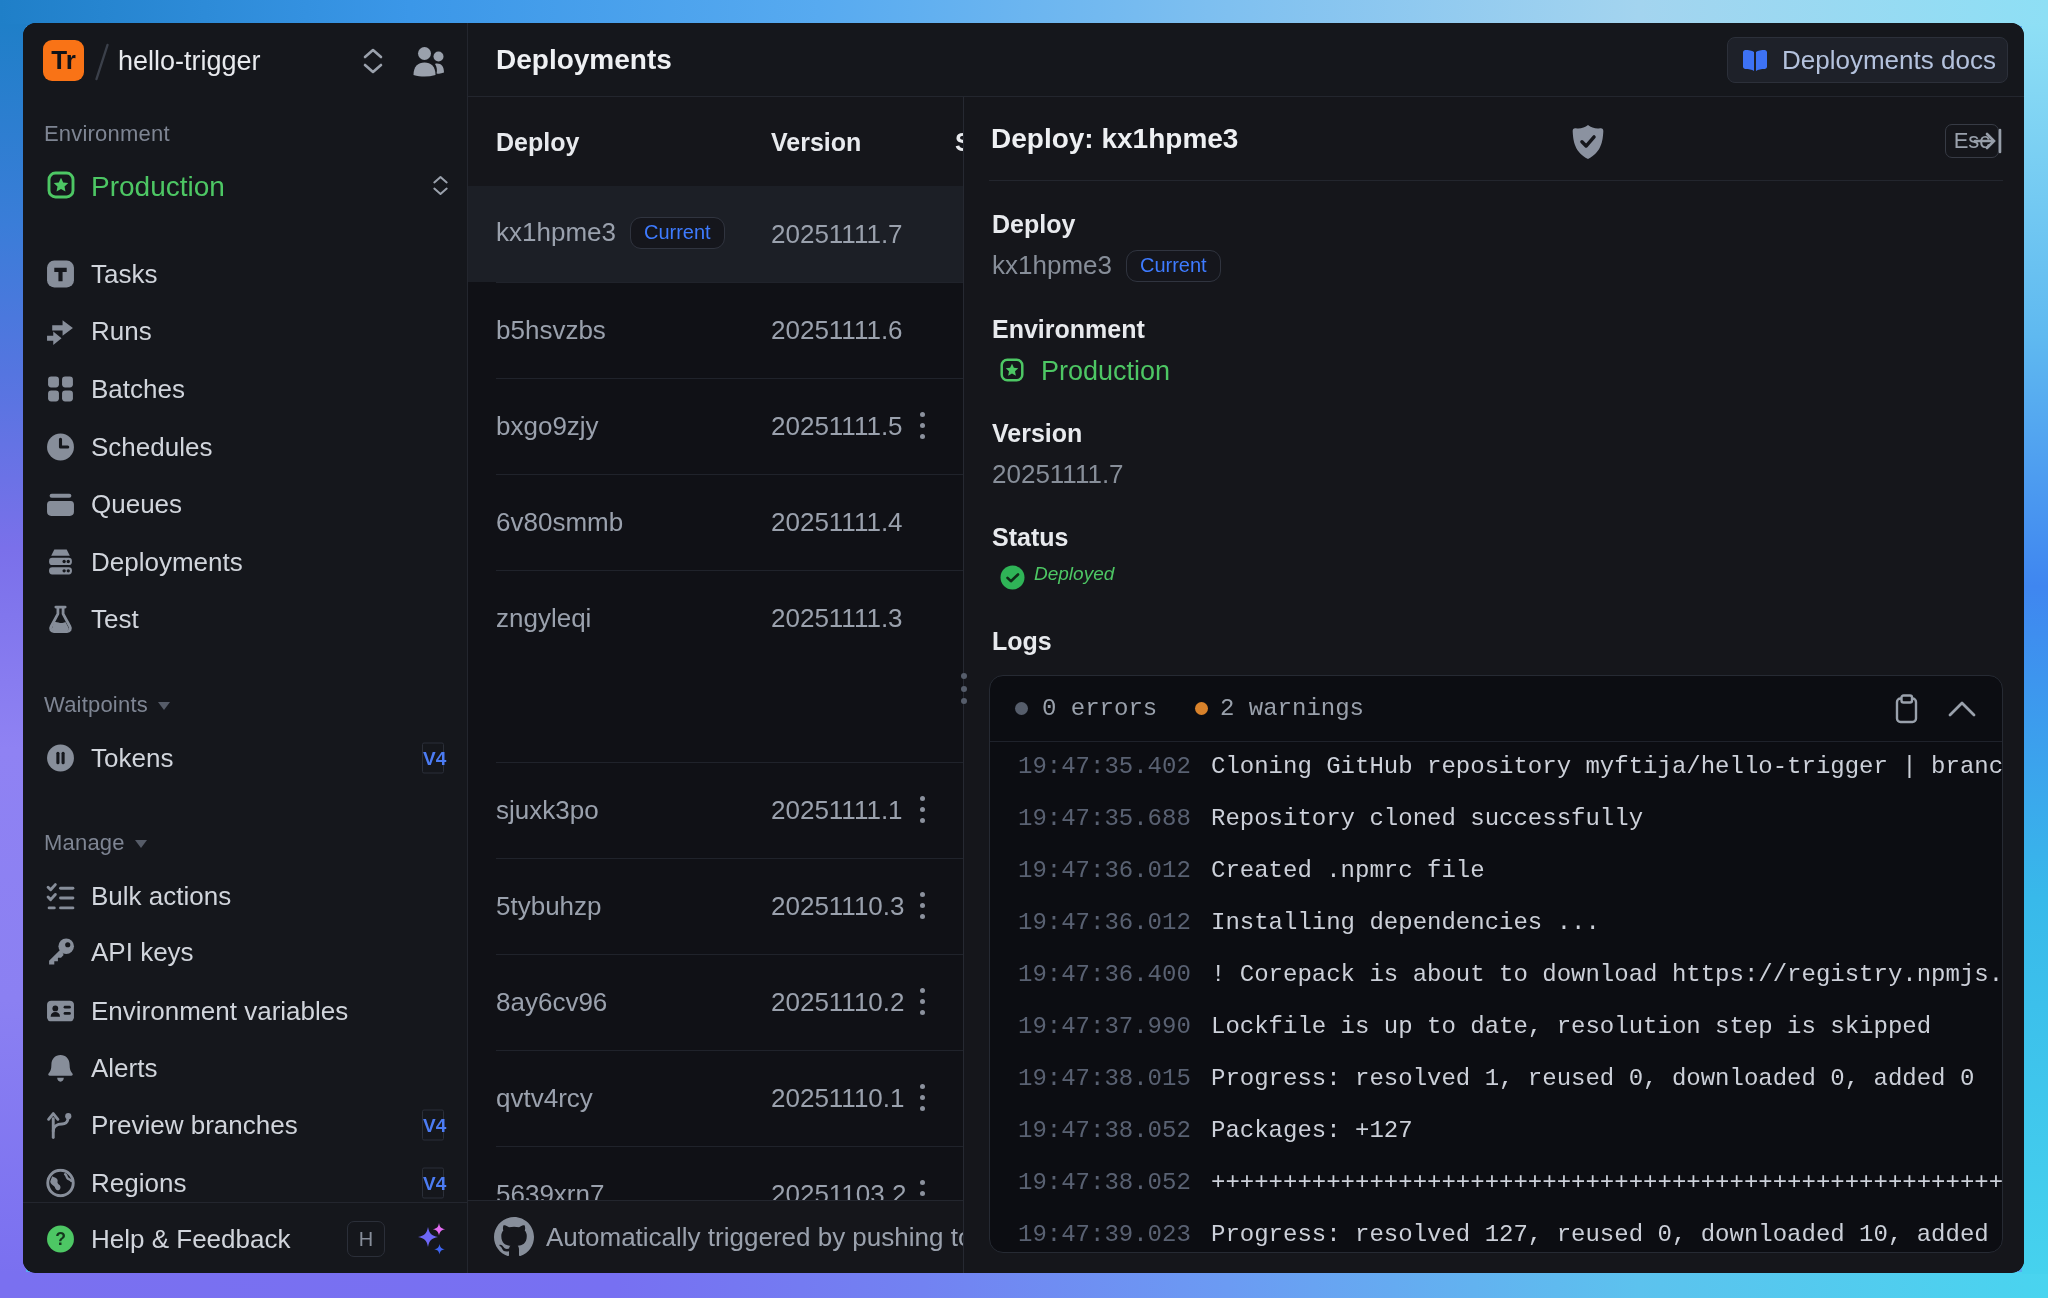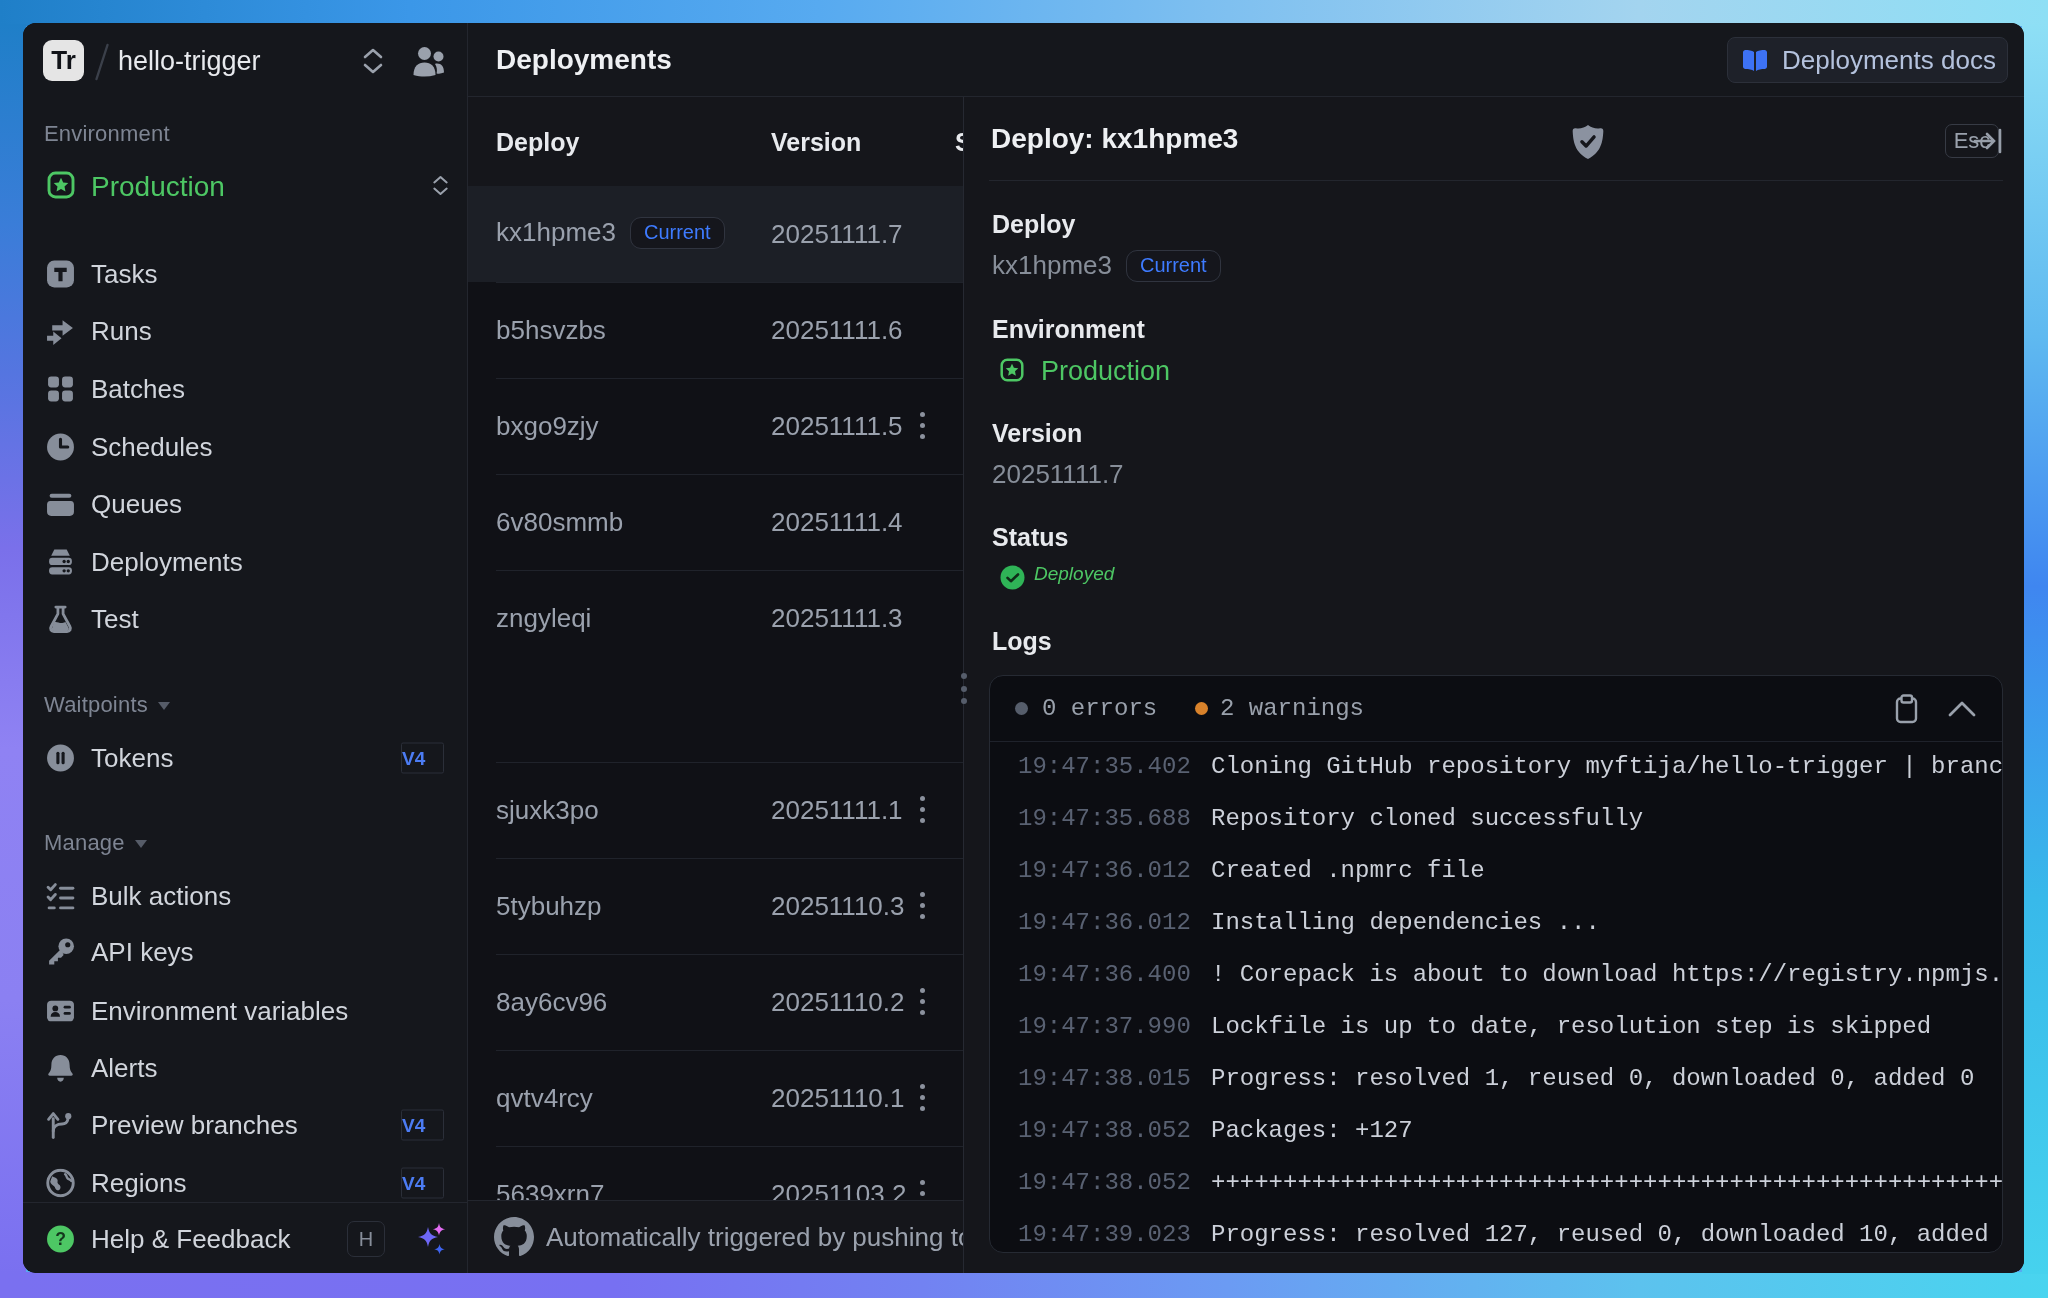--- a/index.html
+++ b/index.html
@@ -18,21 +18,21 @@
   background:#101116; border-radius:13px; overflow:hidden;
 }
 .abs { position:absolute; }
 
 
 .sidebar { position:absolute; left:0; top:0; width:445px; height:1250px; background:#15171c; border-right:1px solid #23262e; }
 .sec-label { position:absolute; left:21px; font-size:22px; color:#7e8593; letter-spacing:0.2px; }
 .navitem { position:absolute; left:0; width:445px; height:52px; }
 .navitem .ico { position:absolute; left:23px; top:50%; transform:translateY(-50%); width:29px; height:29px; }
 .navitem .lbl { position:absolute; left:68px; top:50%; transform:translateY(-50%); font-size:26px; color:#d1d5dc; }
-.v4 { position:absolute; right:24px; top:50%; transform:translateY(-50%); width:43px; height:31px; border:1px solid #2b2f39; border-radius:2px; color:#4c7cf3; font-size:19px; font-weight:700; text-align:left; line-height:29px; }
+.v4 { position:absolute; right:24px; top:50%; transform:translateY(-50%); width:22px; height:31px; border:1px solid #2b2f39; border-radius:2px; color:#4c7cf3; font-size:19px; font-weight:700; text-align:right; line-height:29px; }
 .tri { display:inline-block; width:0; height:0; border-left:6px solid transparent; border-right:6px solid transparent; border-top:8px solid #565c68; margin-left:10px; vertical-align:middle; }
 
 
 .topbar { position:absolute; left:445px; top:0; width:1556px; height:74px; background:#15171c; border-bottom:1px solid #23262e; }
 .title { position:absolute; left:28px; top:50%; transform:translateY(-50%); font-size:28px; font-weight:700; color:#eef0f3; }
 .docsbtn { position:absolute; right:16px; top:14px; height:46px; width:281px; background:#1e2129; border:1px solid #2c303a; border-radius:8px; }
 .docsbtn .txt { position:absolute; left:54px; top:50%; transform:translateY(-50%); font-size:26px; color:#b4c2dd; }
 
 
 .midcol { position:absolute; left:445px; top:74px; width:495px; height:1176px; background:#101116; overflow:hidden; }
@@ -68,21 +68,21 @@
 </style>
 </head>
 <body>
 <div class="bg-top"></div>
 <div class="bg-bottom"></div>
 <div class="bg-left"></div>
 <div class="bg-right"></div>
 <div class="window">
 
   <div class="sidebar">
-    <div class="abs" style="left:20px;top:17px;width:41px;height:41px;background:#e5e5e5;border-radius:9px;color:#111318;font-weight:700;font-size:26px;text-align:center;line-height:41px;">Tr</div>
+    <div class="abs" style="left:20px;top:17px;width:41px;height:41px;background:#f97316;border-radius:9px;color:#111318;font-weight:700;font-size:26px;text-align:center;line-height:41px;">Tr</div>
     <svg class="abs" style="left:70px;top:20px" width="18" height="38" viewBox="0 0 18 38">
         <line x1="14.5" y1="2" x2="3.5" y2="36" stroke="#3b404a" stroke-width="2.4" stroke-linecap="round"></line>
       </svg>
     <div class="abs" style="left:95px;top:23px;font-size:27px;color:#e8eaee;font-weight:500;">hello-trigger</div>
     <svg class="abs" style="left:339px;top:25px" width="22" height="26" viewBox="0 0 22 26" fill="none" stroke="#9aa1ac" stroke-width="2.6" stroke-linecap="round" stroke-linejoin="round">
         <path d="M3 9 L11 2 L19 9"></path>
         <path d="M3 17 L11 24 L19 17"></path>
       </svg>
     <svg class="abs" style="left:389px;top:23px" width="33" height="31" viewBox="0 0 33 31" fill="#9aa1ac">
         <circle cx="12.5" cy="7.5" r="6.5"></circle>

